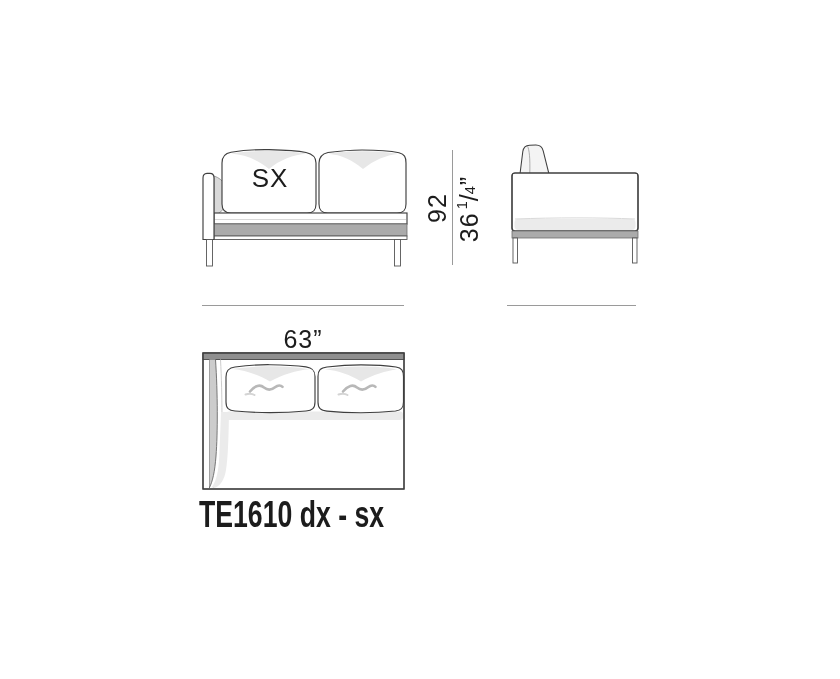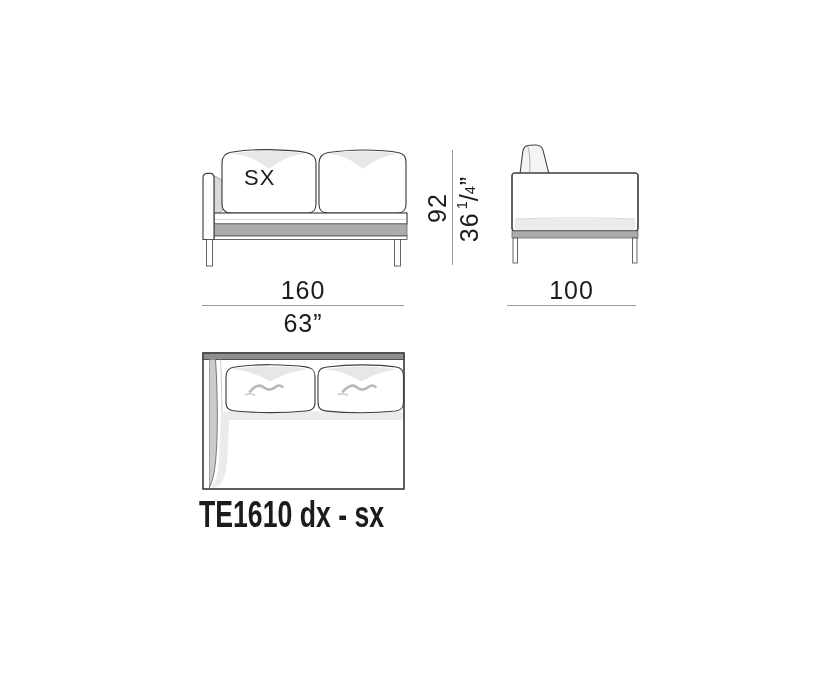--- a/index.html
+++ b/index.html
@@ -13,22 +13,22 @@
   .abs{position:absolute;}
   svg.view{position:absolute;overflow:visible;}
   .dim-num{position:absolute;color:var(--text);font-size:25px;letter-spacing:1px;
            text-align:center;line-height:28px;height:28px;white-space:nowrap;}
   .dim-num sup{font-size:0.58em;position:relative;top:-0.48em;letter-spacing:0;margin-left:3px;}
   .dim-num sub{font-size:0.58em;position:relative;top:0.06em;letter-spacing:0;margin-right:1px;}
   .dim-num .slash{letter-spacing:0;}
   .dim-line-h{position:absolute;height:1px;background:var(--dimension-line);}
   .dim-line-v{position:absolute;width:1px;background:var(--dimension-line);}
   .rot{display:flex;align-items:center;justify-content:center;transform:rotate(-90deg);}
-  .sx-label{position:absolute;color:var(--text);font-size:22px;letter-spacing:1px;
-            text-align:left;line-height:28px;}
+  .sx-label{position:absolute;color:var(--text);font-size:26px;letter-spacing:1px;
+            text-align:center;line-height:28px;}
   .caption{position:absolute;color:var(--text);font-size:37px;font-weight:700;
            white-space:nowrap;transform:scaleX(0.72);transform-origin:left center;line-height:38px;}
   
   .fill-white{fill:#ffffff;stroke:var(--outline);stroke-width:1.15;}
   .fill-soft{fill:#f4f4f4;stroke:var(--outline);stroke-width:1.05;}
   .fill-band{fill:var(--band-gray);stroke:#6e6e6e;stroke-width:0.8;}
   .fill-panel{fill:var(--panel-gray);stroke:var(--outline);stroke-width:0.85;}
   .leg{fill:#ffffff;stroke:#555555;stroke-width:0.9;}
   .shade{fill:var(--shading-light);stroke:none;}
   .shade-mid{fill:var(--shading-mid);stroke:#7a7a7a;stroke-width:0.7;}
@@ -97,25 +97,23 @@
   <div class="dim-line-v" style="left:452px;top:150px;height:115px;"></div>
   <div class="dim-num rot abs" style="left:407px;top:194px;width:60px;">92</div>
   <div class="dim-num rot abs" style="left:413px;top:195px;width:112px;">
     <span>36</span>
       <sup>1</sup>
       <span class="slash">/</span>
       <sub>4</sub>
       <span>”</span>
   </div>
 
-  <div class="dim-num" style="left:202px;top:276px;width:202px;">160</div>
   <div class="dim-line-h" style="left:202px;top:305px;width:202px;"></div>
-  <div class="dim-num" style="left:202px;top:309px;width:202px;">63”</div>
+  <div class="dim-num" style="left:202px;top:325px;width:202px;">63”</div>
 
-  <div class="dim-num" style="left:507px;top:276px;width:129px;">100</div>
   <div class="dim-line-h" style="left:507px;top:305px;width:129px;"></div>
 
   <svg class="view" style="left:200px;top:348px;width:208px;height:144px" viewBox="0 0 208 144">
     <g>
       <rect class="fill-white" x="3" y="5" width="201" height="136"></rect>
     </g>
     <g>
       <rect class="fill-panel" x="3" y="5" width="201" height="6.5"></rect>
     </g>
     <g>

